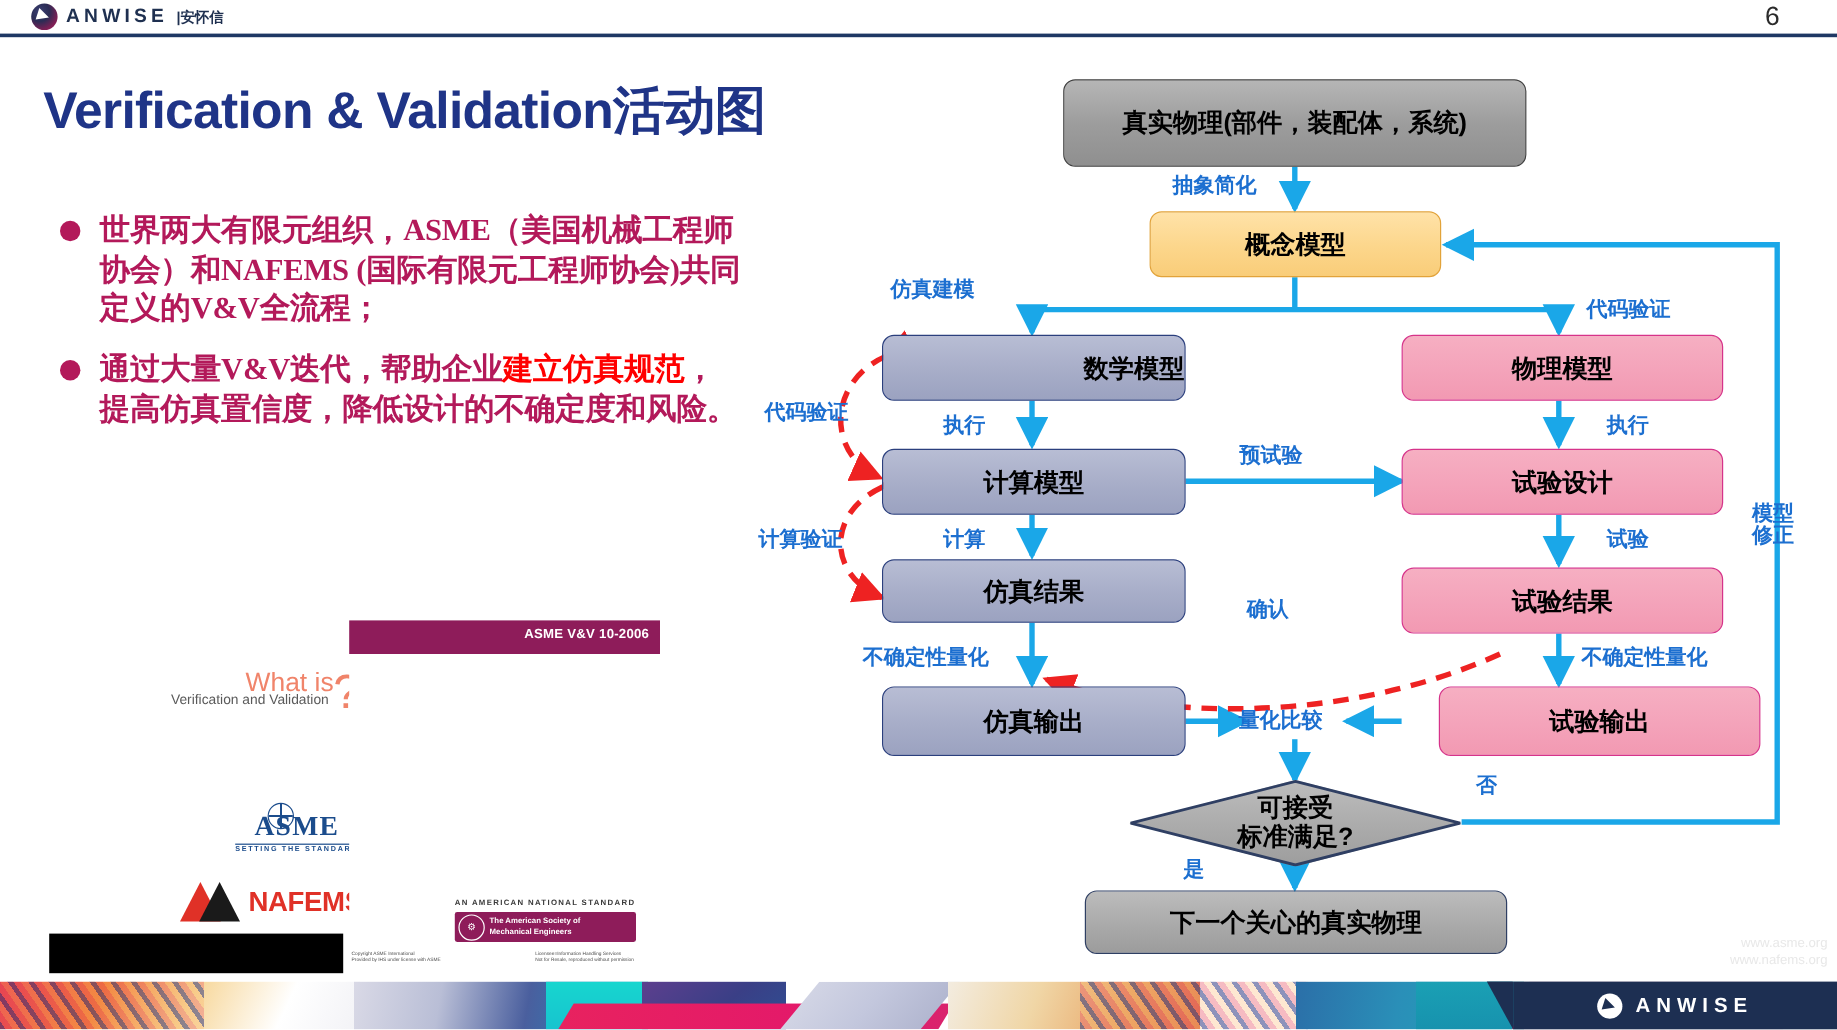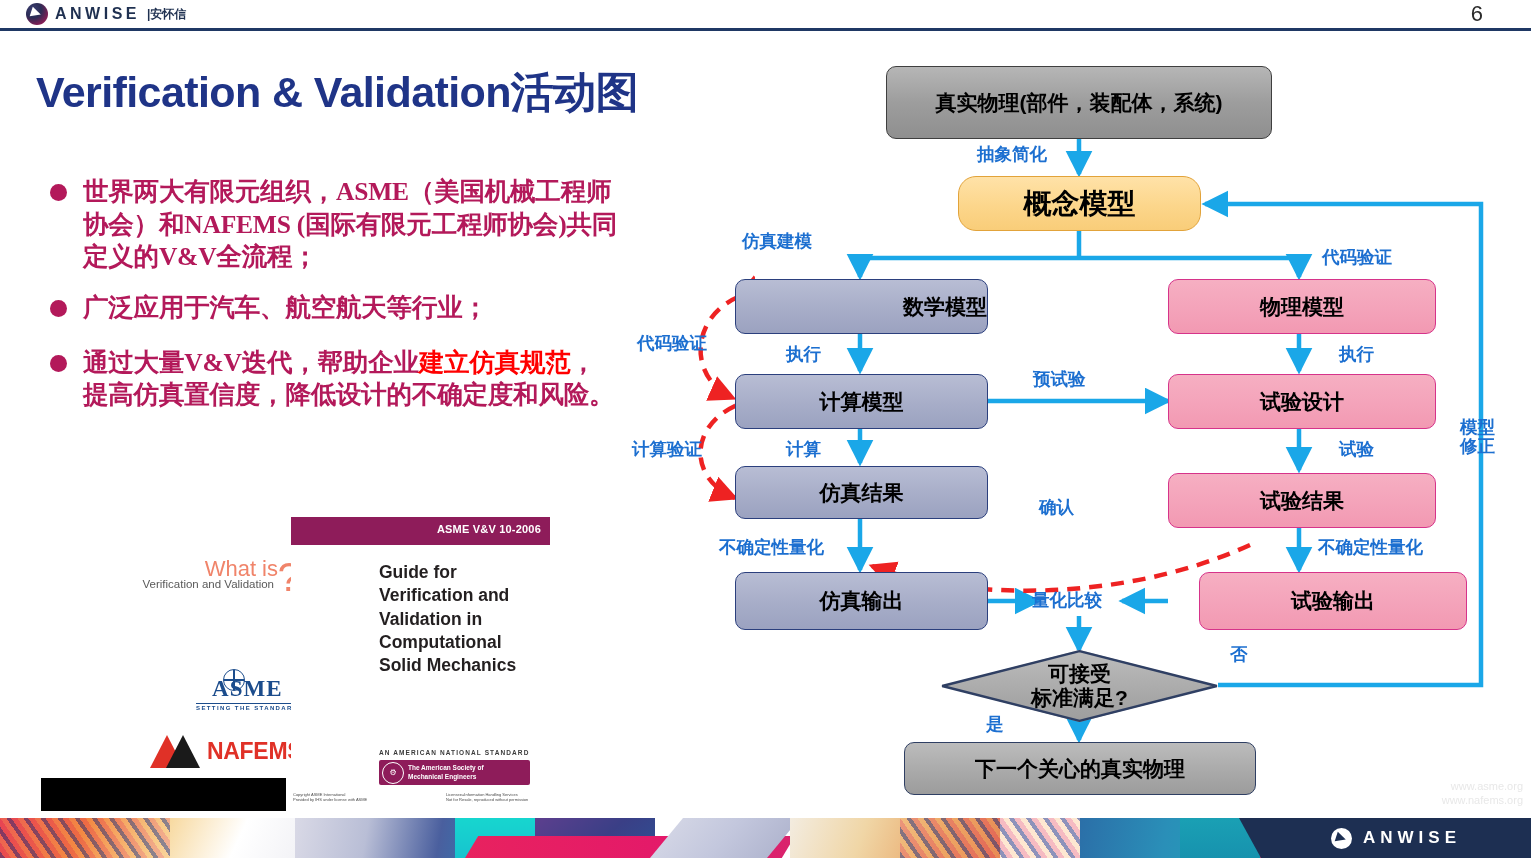--- a/index.html
+++ b/index.html
@@ -273,24 +273,20 @@
 </div>
 <div id="topbar-rule"></div>
 
 <div id="slide-title">Verification &amp; Validation活动图</div>
 
 <div id="bullets">
   <div class="bullet-row">
     <div class="bullet-dot"></div>
     <div class="bullet-text">世界两大有限元组织，ASME（美国机械工程师协会）和NAFEMS (国际有限元工程师协会)共同定义的V&amp;V全流程；</div>
   </div>
-  <div class="bullet-row" style="margin-bottom:22px;">
-    <div class="bullet-dot"></div>
-    <div class="bullet-text">广泛应用于汽车、航空航天等行业；</div>
-  </div>
   <div class="bullet-row">
     <div class="bullet-dot"></div>
     <div class="bullet-text"><span>通过大量V&amp;V迭代，帮助企业</span><span class="hl-red">建立仿真规范</span><span>，提高仿真置信度，降低设计的不确定度和风险。</span></div>
   </div>
 </div>
 
 <div id="whatis">
   <div id="whatis-line1">What is</div>
   <div id="whatis-qmark">?</div>
   <div id="whatis-line2">Verification and Validation</div>
@@ -312,21 +308,20 @@
   <div id="nafems-word">NAFEMS</div>
 </div>
 
 <div id="urls-band"></div>
 <div id="urls-text" style="white-space:pre;"><span>www.asme.org
 www.nafems.org</span></div>
 
 <div id="book">
   <div id="book-head"></div>
   <div id="book-head-text">ASME V&amp;V 10-2006</div>
-  <div id="book-title">Guide for Verification and Validation in Computational Solid Mechanics</div>
   <div id="book-ansi">AN AMERICAN NATIONAL STANDARD</div>
   <div id="book-asmebar">
     <div id="book-asme-seal">⚙</div>
     <div id="book-asme-label" style="white-space:pre;"><span>The American Society of
 Mechanical Engineers</span></div>
   </div>
   <div class="book-fine" style="left:2px;top:275px;width:110px;white-space:pre;"><span>Copyright ASME International
 Provided by IHS under license with ASME</span></div>
   <div class="book-fine" style="left:155px;top:275px;width:104px;white-space:pre;"><span>Licensee=Information Handling Services
 Not for Resale, reproduced without permission</span></div>
@@ -378,21 +373,21 @@
 
     <path d="M1250 545 C 1120 604, 960 600, 872 566" marker-end="url(#ahr)"></path>
   </g>
 </svg>
 
 <div class="node node-gray" style="left:886px; top:66px; width:386px; height:73px; flex-direction:row; font-size:21px; line-height:1.2;">
   <span>真实物理</span>
   <span>(部件，装配体，系统)</span>
 </div>
 
-<div class="node node-yellow" style="left:958px; top:176px; width:243px; height:55px; font-size:28px;border-radius:18px;">
+<div class="node node-yellow" style="left:958px; top:176px; width:243px; height:55px; font-size:21px;">
   <span>概念模型</span>
 </div>
 
 <div class="node node-blue" style="left:735px; top:279px; width:253px; height:55px; font-size:21px;justify-content:flex-end;">
   <span>数学模型</span>
 </div>
 <div class="node node-blue" style="left:735px; top:374px; width:253px; height:55px; font-size:21px;">
   <span>计算模型</span>
 </div>
 <div class="node node-blue" style="left:735px; top:466px; width:253px; height:53px; font-size:21px;">

